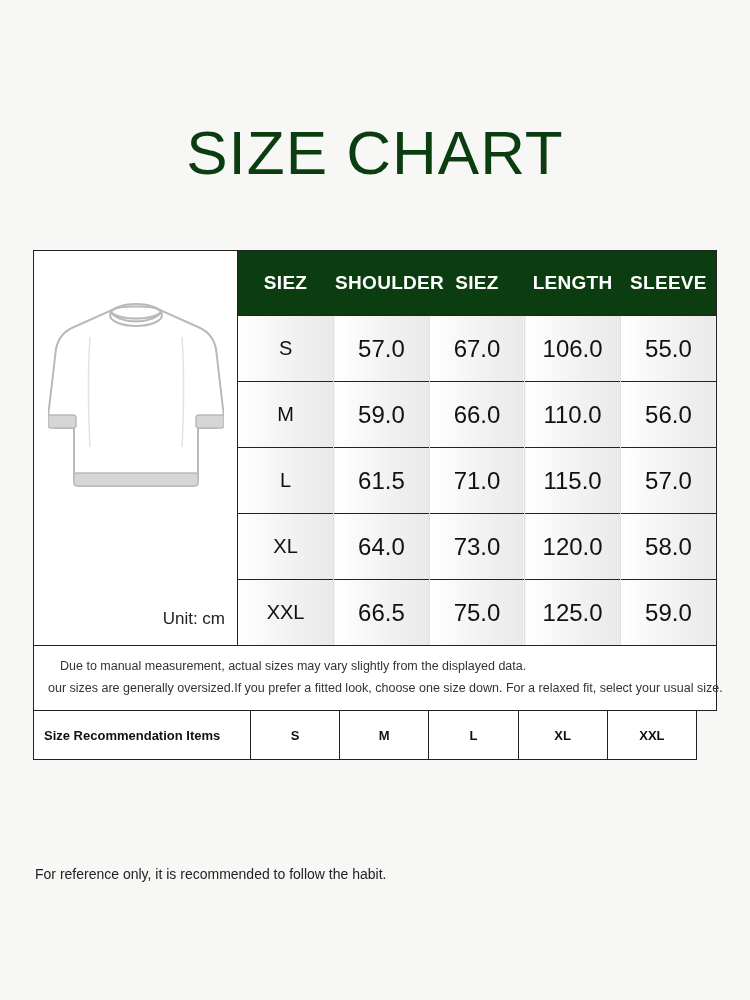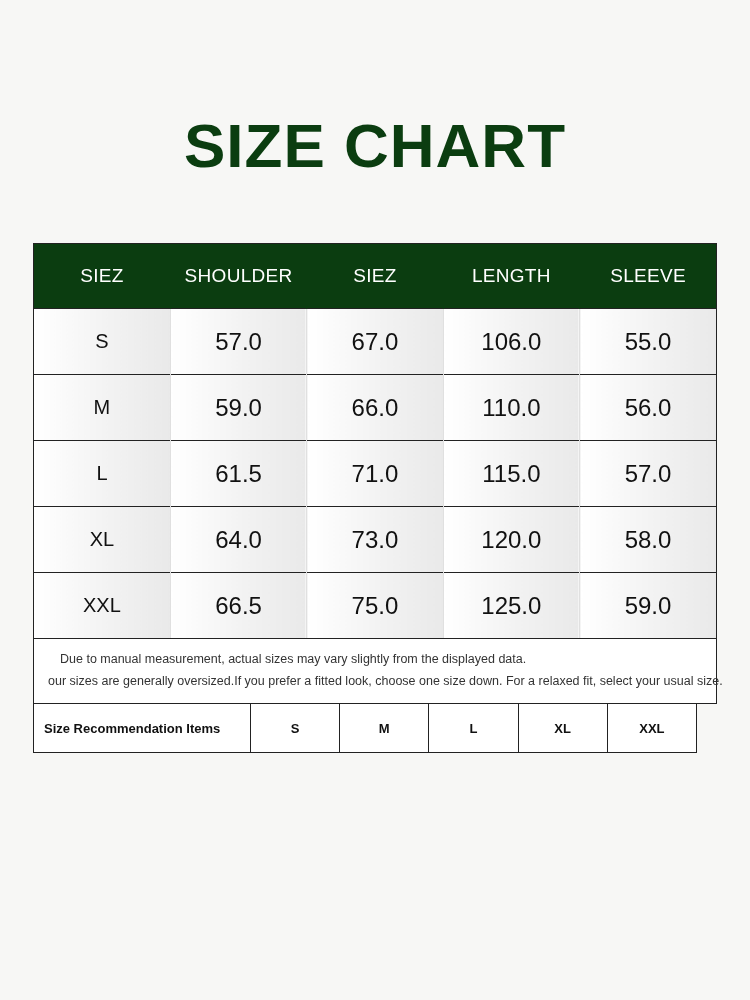--- a/index.html
+++ b/index.html
@@ -18,24 +18,24 @@
     position: relative;
     width: 750px;
     height: 1000px;
     box-sizing: border-box;
   }
 
   
   .title {
     text-align: center;
     font-size: 62px;
-    font-weight: bold;
+    font-weight: normal;
     letter-spacing: 1px;
     color: #0b3d10;
-    margin: 7px;
+    margin: 14px;
     padding-top: 108px;
     line-height: 1;
   }
 
   
   .main-block {
     position: absolute;
     left: 33px;
     top: 236px;
     width: 684px;
@@ -79,21 +79,21 @@
   .size-table {
     flex: 1 1 auto;
     border-collapse: collapse;
     width: 480px;
     table-layout: fixed;
   }
   .size-table th {
     background: #0b3d10;
     color: #fff;
     font-size: 19px;
-    font-weight: normal;
+    font-weight: bold;
     height: 62px;
     text-align: center;
     border-right: 1px solid #0b3d10;
     letter-spacing: 0.3px;
   }
   .size-table th:last-child { border-right: none; }
   .size-table td {
     height: 63px;
     text-align: center;
     font-size: 24px;
@@ -155,20 +155,41 @@
 </head>
 <body>
 
 <div class="page">
 
   <h1 class="title">SIZE CHART</h1>
 
   <div class="main-block">
     <div class="main-top">
 
+      <div class="garment-cell">
+        <svg class="garment-svg" width="176" height="198" viewBox="0 0 176 198">
+
+          <path d="M62 14 C70 8, 106 8, 114 14 L150 30 C160 34, 166 42, 168 52 L176 120
+                   C177 126, 172 131, 166 131 L150 131 L150 182 C150 186, 147 189, 143 189
+                   L33 189 C29 189, 26 186, 26 182 L26 131 L10 131 C4 131, -1 126, 0 120
+                   L8 52 C10 42, 16 34, 26 30 Z" fill="#ffffff" stroke="#b9b9b9" stroke-width="2"></path>
+
+          <path d="M62 14 C70 28, 106 28, 114 14 C106 24, 70 24, 62 14 Z" fill="#f0f0f0" stroke="#b9b9b9" stroke-width="2"></path>
+          <ellipse cx="88" cy="18" rx="26" ry="11" fill="none" stroke="#b9b9b9" stroke-width="2"></ellipse>
+
+          <rect x="0" y="118" width="28" height="13" rx="3" fill="#d6d6d6" stroke="#b9b9b9" stroke-width="1.5"></rect>
+          <rect x="148" y="118" width="28" height="13" rx="3" fill="#d6d6d6" stroke="#b9b9b9" stroke-width="1.5"></rect>
+
+          <rect x="26" y="176" width="124" height="13" rx="3" fill="#d6d6d6" stroke="#b9b9b9" stroke-width="1.5"></rect>
+
+          <path d="M42 40 C40 70, 40 110, 42 150" fill="none" stroke="#e2e2e2" stroke-width="1.5"></path>
+          <path d="M134 40 C136 70, 136 110, 134 150" fill="none" stroke="#e2e2e2" stroke-width="1.5"></path>
+        </svg>
+        <div class="unit-label">Unit: cm</div>
+      </div>
 
       <table class="size-table">
         <thead>
           <tr>
             <th>SIEZ</th>
             <th>SHOULDER</th>
             <th>SIEZ</th>
             <th>LENGTH</th>
             <th>SLEEVE</th>
           </tr>
@@ -227,14 +248,15 @@
         <th>M</th>
         <th>L</th>
         <th>XL</th>
         <th>XXL</th>
       </tr>
     </thead>
     <tbody>
     </tbody>
   </table>
 
+  <div class="footer-note">For reference only, it is recommended to follow the habit.</div>
 
 </div>
 
 </body></html>

